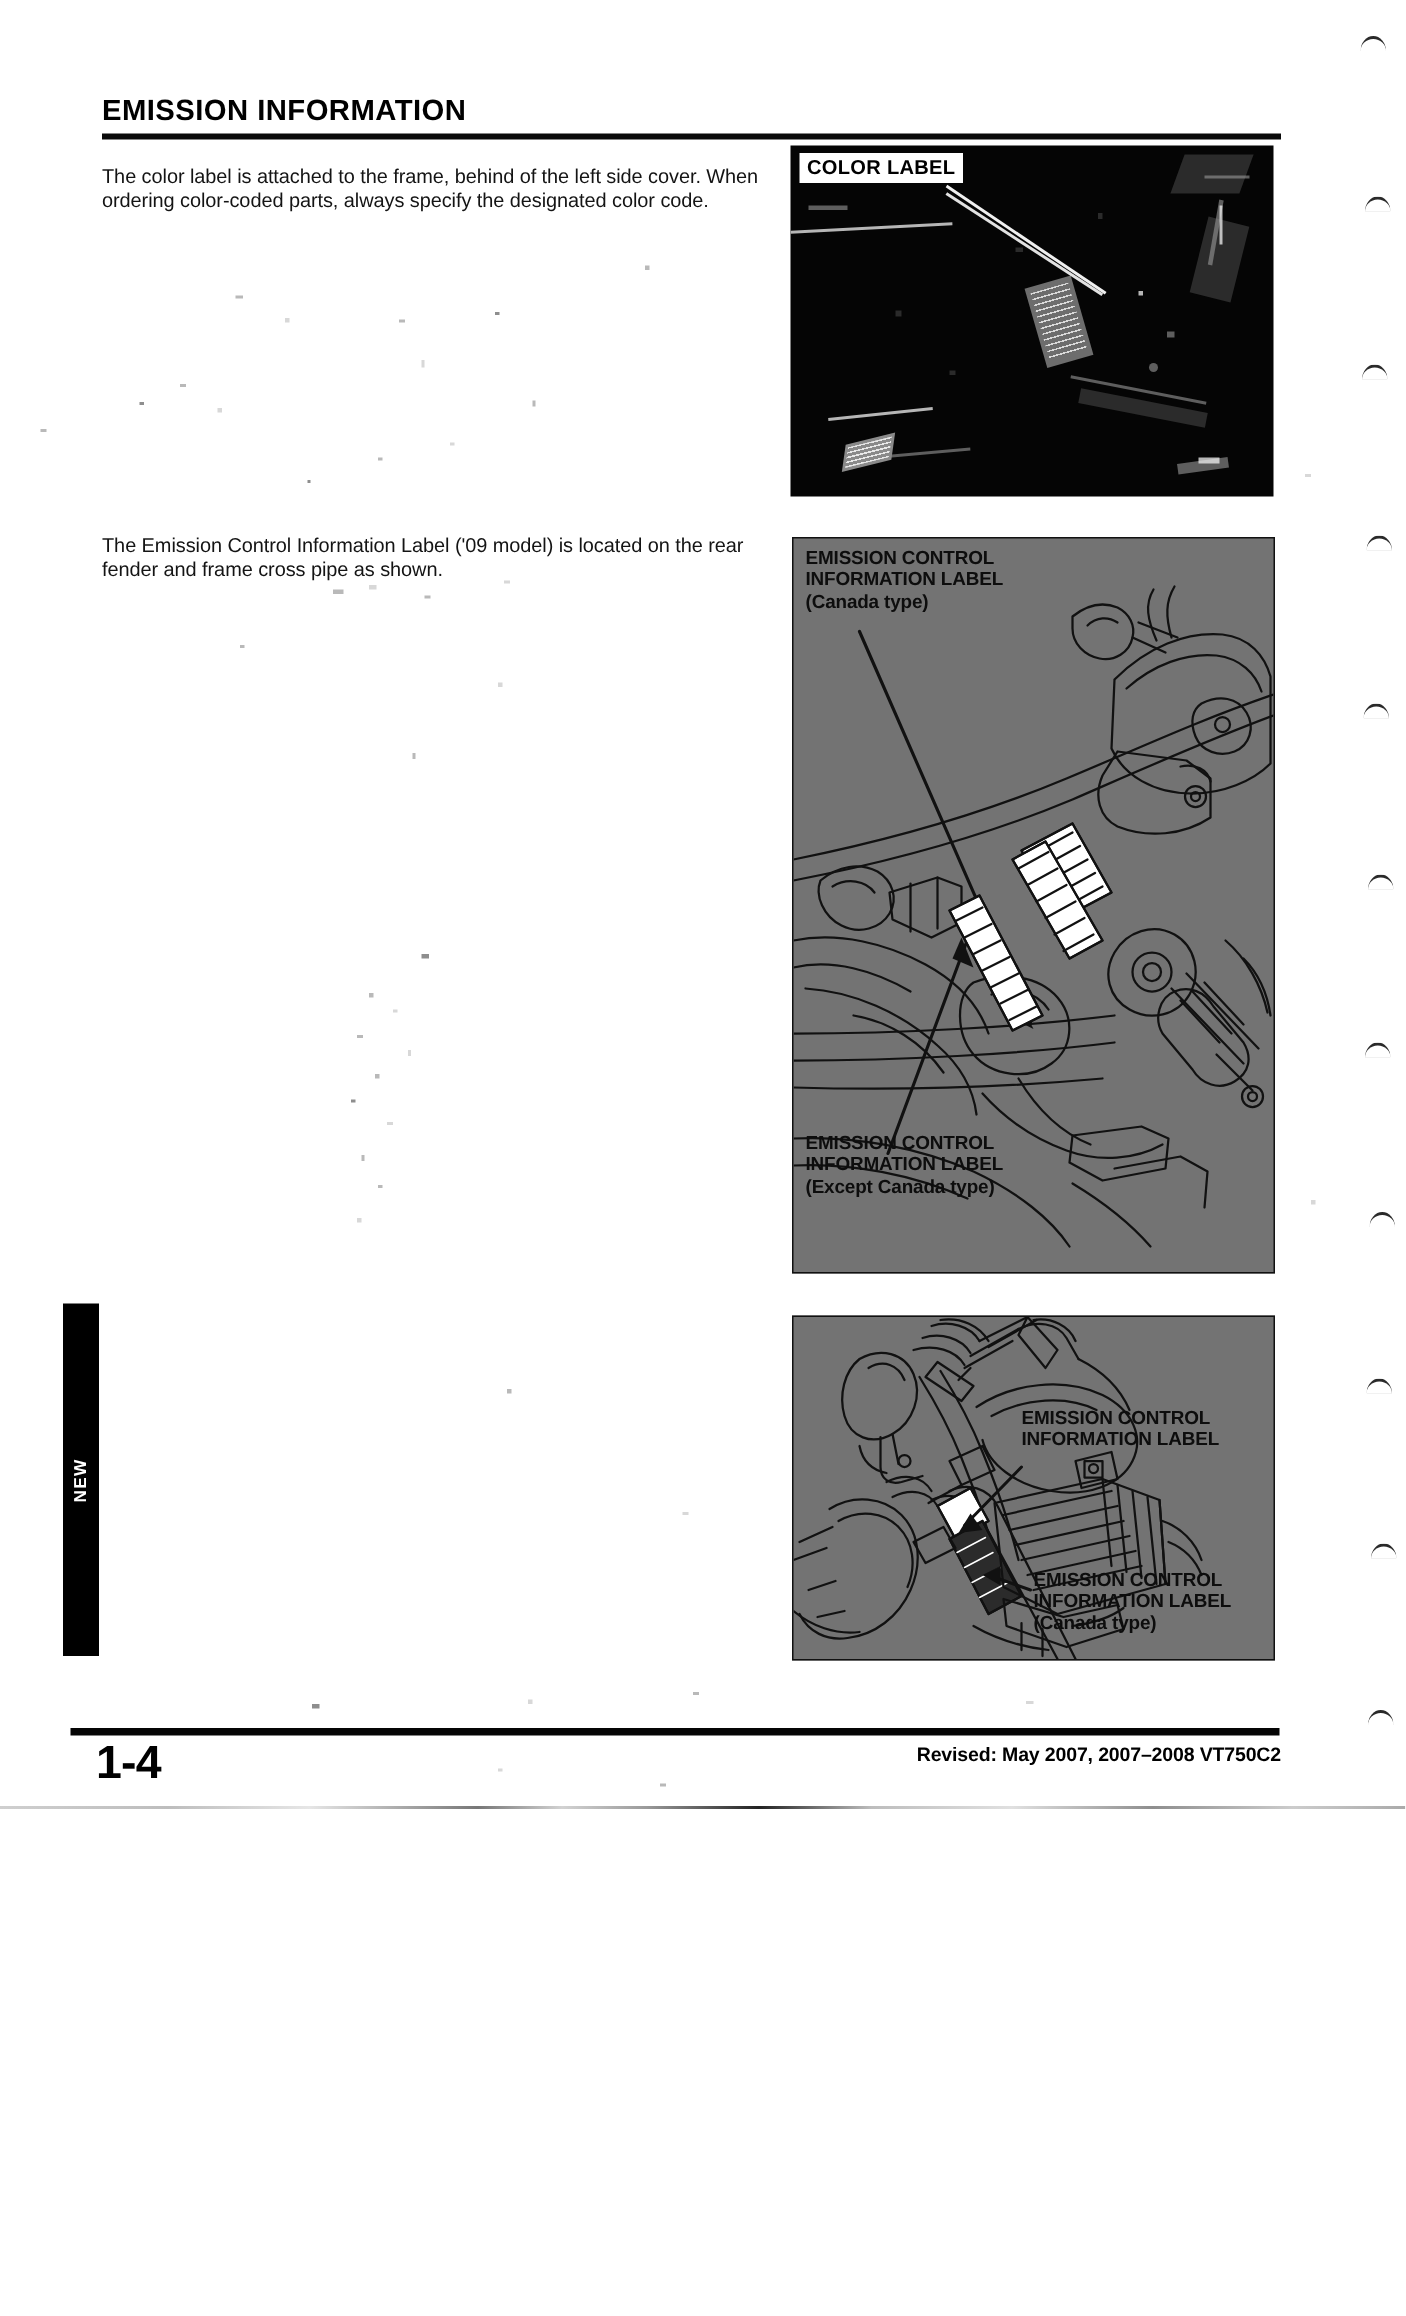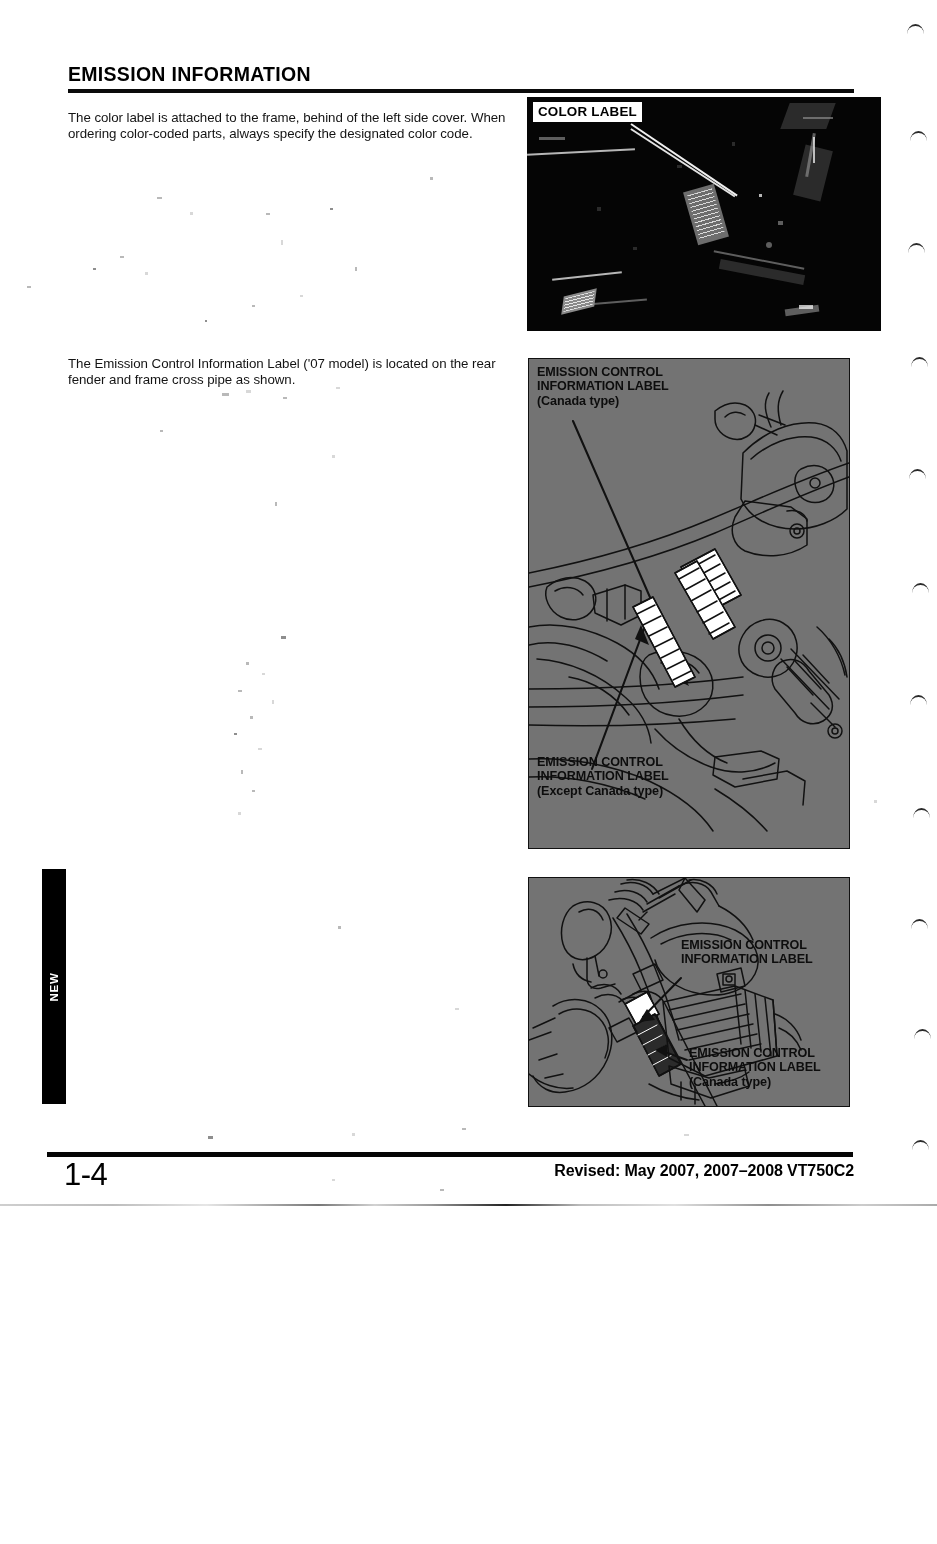--- a/index.html
+++ b/index.html
@@ -92,21 +92,21 @@
     font-weight: bold;
     letter-spacing: 0.8px;
     white-space: nowrap;
   }
 
   
   #figure-color-label {
     position: absolute;
     left: 527px;
     top: 97px;
-    width: 354px;
+    width: 322px;
     height: 234px;
     background: #050505;
     overflow: hidden;
   }
   .photo-noise {
     position: absolute;
     background: #f2f2f2;
     opacity: 0.75;
   }
   .photo-noise.mid { background: #9a9a9a; opacity: 0.6; }
@@ -239,28 +239,28 @@
     top: 1152px;
     width: 806px;
     height: 5px;
     background: #050505;
   }
   #footer-page-number {
     position: absolute;
     left: 64px;
     top: 1157px;
     font-size: 31px;
-    font-weight: normal;
+    font-weight: bold;
     letter-spacing: -0.5px;
   }
   #footer-revision {
     position: absolute;
     right: 83px;
     top: 1162px;
-    font-size: 16px;
+    font-size: 13px;
     font-weight: bold;
     letter-spacing: -0.1px;
     white-space: nowrap;
   }
   #page-edge-line {
     position: absolute;
     left: 0;
     top: 1204px;
     width: 937px;
     height: 1.6px;
@@ -357,21 +357,21 @@
     <div class="photo-noise dim" style="left:205px;top:45px;width:3px;height:4px;"></div>
 
     <div id="color-label-leader"></div>
     <div id="color-label-leader2"></div>
     <div id="color-label-plate"></div>
     <div id="color-label-plate2"></div>
 
     <div id="color-label-tag">COLOR LABEL</div>
   </div>
 
-  <div class="body-text" id="para-emission-07">The Emission Control Information Label ('07 model) is located on the rear fender and frame cross pipe as shown.</div>
+  <div class="body-text" id="para-emission-07">The Emission Control Information Label ('09 model) is located on the rear fender and frame cross pipe as shown.</div>
 
   <div class="figure-box" id="figure-emission-07">
     <svg class="fig-svg" viewBox="0 0 320 489" preserveAspectRatio="none">
       <g fill="none" stroke="#111111" stroke-width="1.5" stroke-linecap="round" stroke-linejoin="round">
 
         <path d="M44 62 L158 323" stroke-width="2.1"></path>
         <path d="M150 307 L160 327 L146 320 Z" fill="#111111" stroke="none"></path>
 
         <path d="M63 410 L115 270" stroke-width="2.1"></path>
         <path d="M112 266 L120 286 L106 280 Z" fill="#111111" stroke="none"></path>

